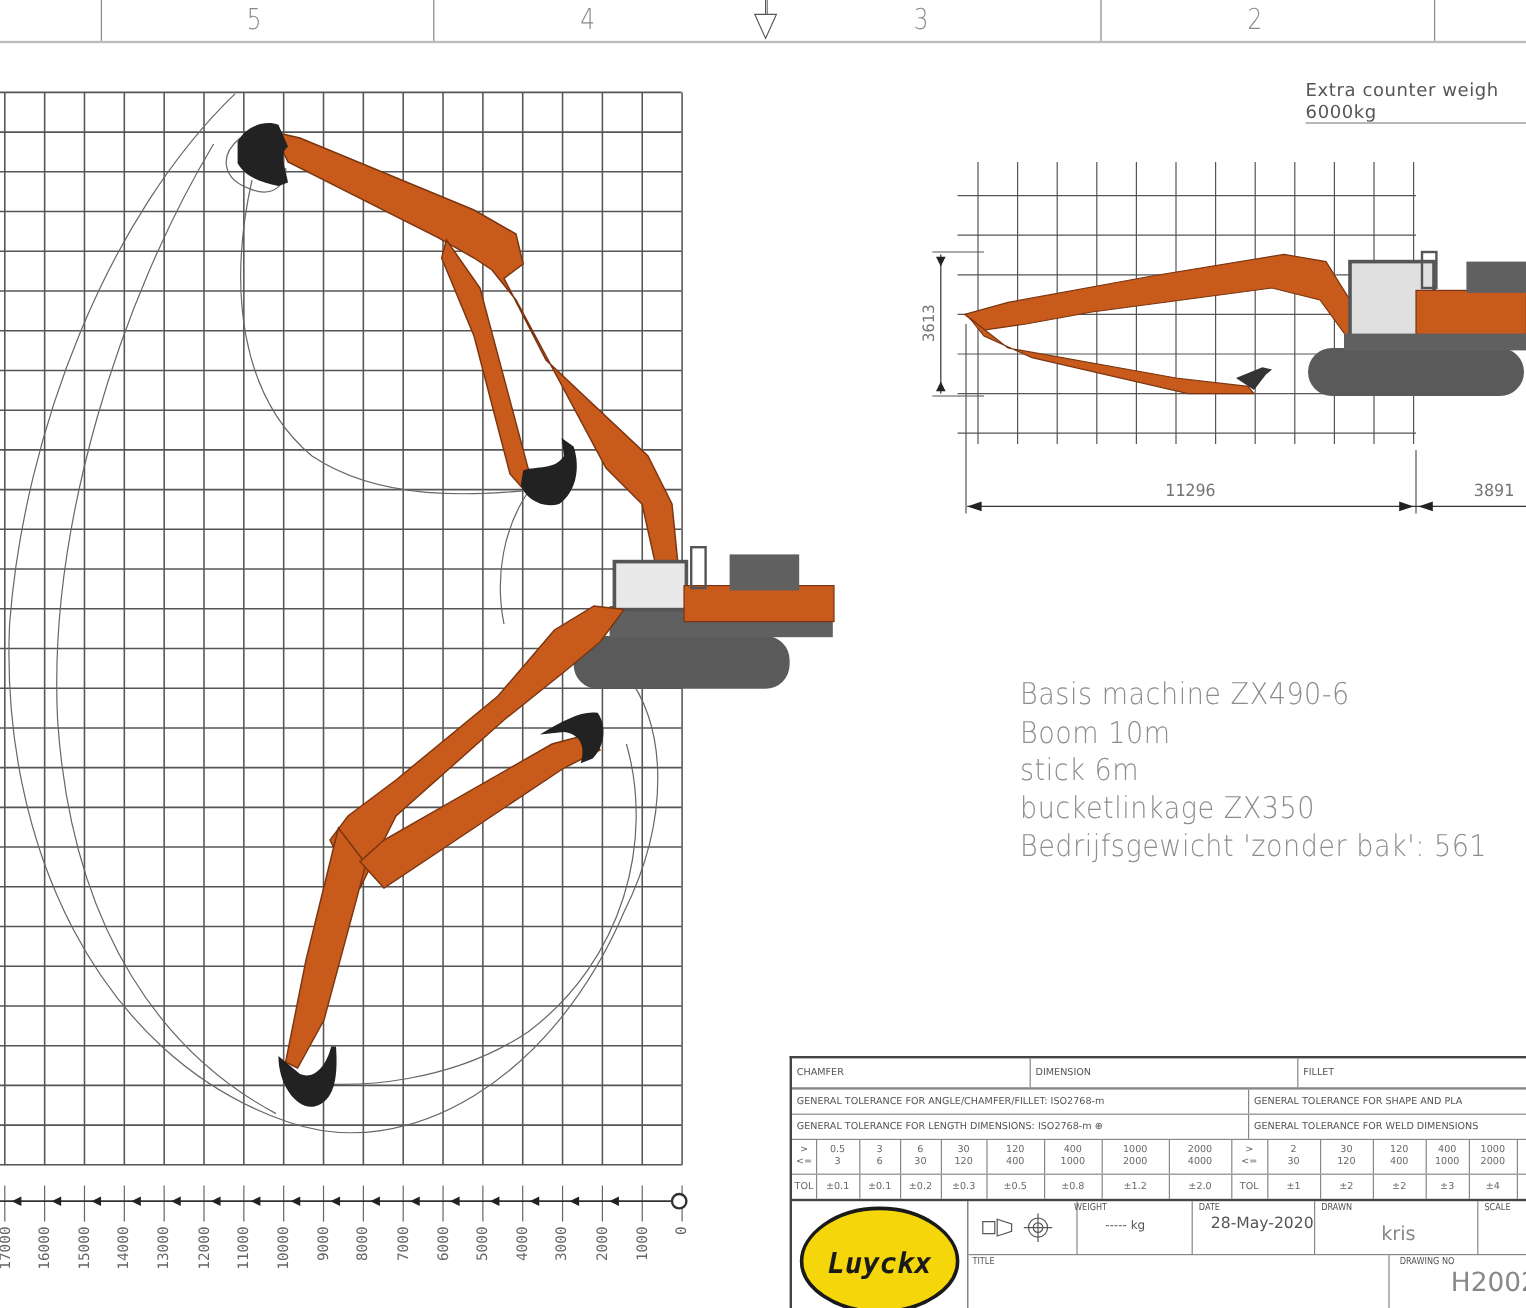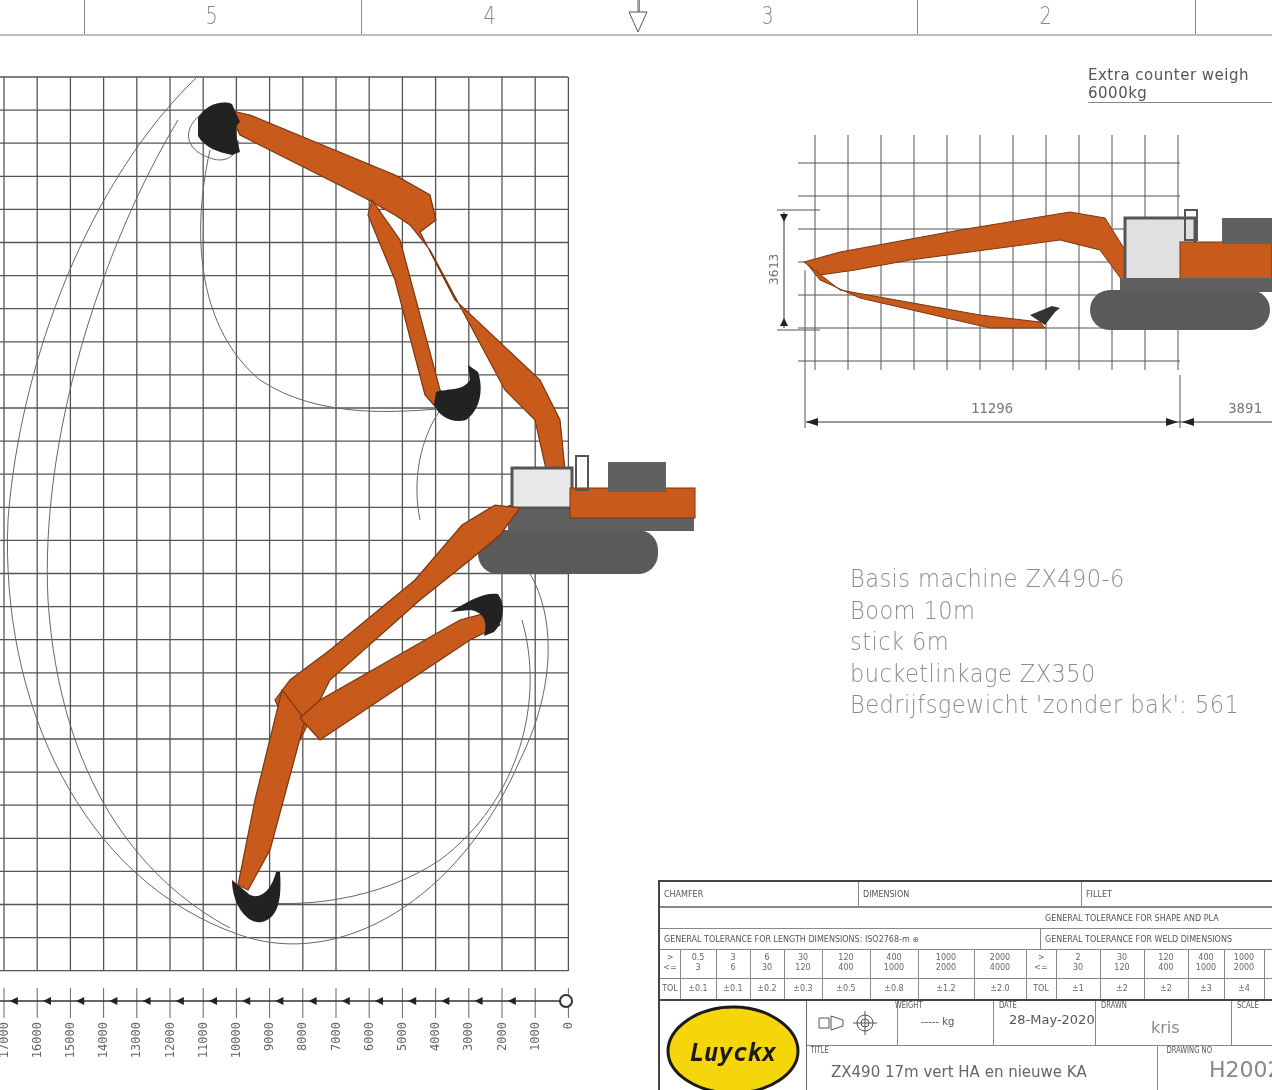--- a/index.html
+++ b/index.html
@@ -251,20 +251,21 @@
   <div class="spec-line">Bedrijfsgewicht 'zonder bak': 561</div>
 </div>
 
 <div class="abs tb">
   <div class="tb-row" style="top:0;height:24px;border-bottom:2px solid #888">
     <div class="tb-cell" style="left:0;width:194px;line-height:24px"><span class="tb-small">CHAMFER</span></div>
     <div class="tb-cell" style="left:199px;width:218px;line-height:24px"><span class="tb-small">DIMENSION</span></div>
     <div class="tb-cell" style="left:422px;width:200px;border-right:none;line-height:24px"><span class="tb-small">FILLET</span></div>
   </div>
   <div class="tb-row" style="top:26px;height:20px">
+    <div class="tb-cell" style="left:0;width:376px;line-height:20px"><span class="tb-small">GENERAL TOLERANCE FOR ANGLE/CHAMFER/FILLET: ISO2768-m</span></div>
     <div class="tb-cell" style="left:381px;width:240px;border-right:none;line-height:20px"><span class="tb-small">GENERAL TOLERANCE FOR SHAPE AND PLA</span></div>
   </div>
   <div class="tb-row" style="top:47px;height:20px">
     <div class="tb-cell" style="left:0;width:376px;line-height:20px"><span class="tb-small">GENERAL TOLERANCE FOR LENGTH DIMENSIONS: ISO2768-m ⊕</span></div>
     <div class="tb-cell" style="left:381px;width:240px;border-right:none;line-height:20px"><span class="tb-small">GENERAL TOLERANCE FOR WELD DIMENSIONS</span></div>
   </div>
   <div class="tb-row" id="range-row" style="top:68px;height:28px">
       <div class="tol-cell" style="left: 0px; width: 20px;">
         <div style="margin-top:3px">&gt;</div>
         <div>&lt;=</div>
@@ -374,20 +375,19 @@
       <div class="tb-cell" style="left:290px;width:130px">
         <div class="tb-small">DRAWN</div>
         <div style="font-size:16px;margin-top:8px;padding-left:50px;color:#888">kris</div>
       </div>
       <div class="tb-cell" style="left:426px;width:60px;border-right:none">
         <div class="tb-small">SCALE</div>
       </div>
     </div>
     <div style="position:absolute;left:147px;top:45px;width:350px;bottom:0;border-right:1px solid #888">
       <div class="tb-small" style="padding-left:4px">TITLE</div>
-      <div style="font-size:15px;margin-top:8px;padding-left:24px;color:#666">ZX490 17m vert HA en nieuwe KA</div>
     </div>
     <div style="position:absolute;left:503px;top:45px;right:0;bottom:0">
       <div class="tb-small" style="padding-left:4px">DRAWING NO</div>
       <div style="font-size:22px;margin-top:2px;padding-left:46px;color:#888;white-space:nowrap">H20027</div>
     </div>
   </div>
 </div>
 
 </body></html>

